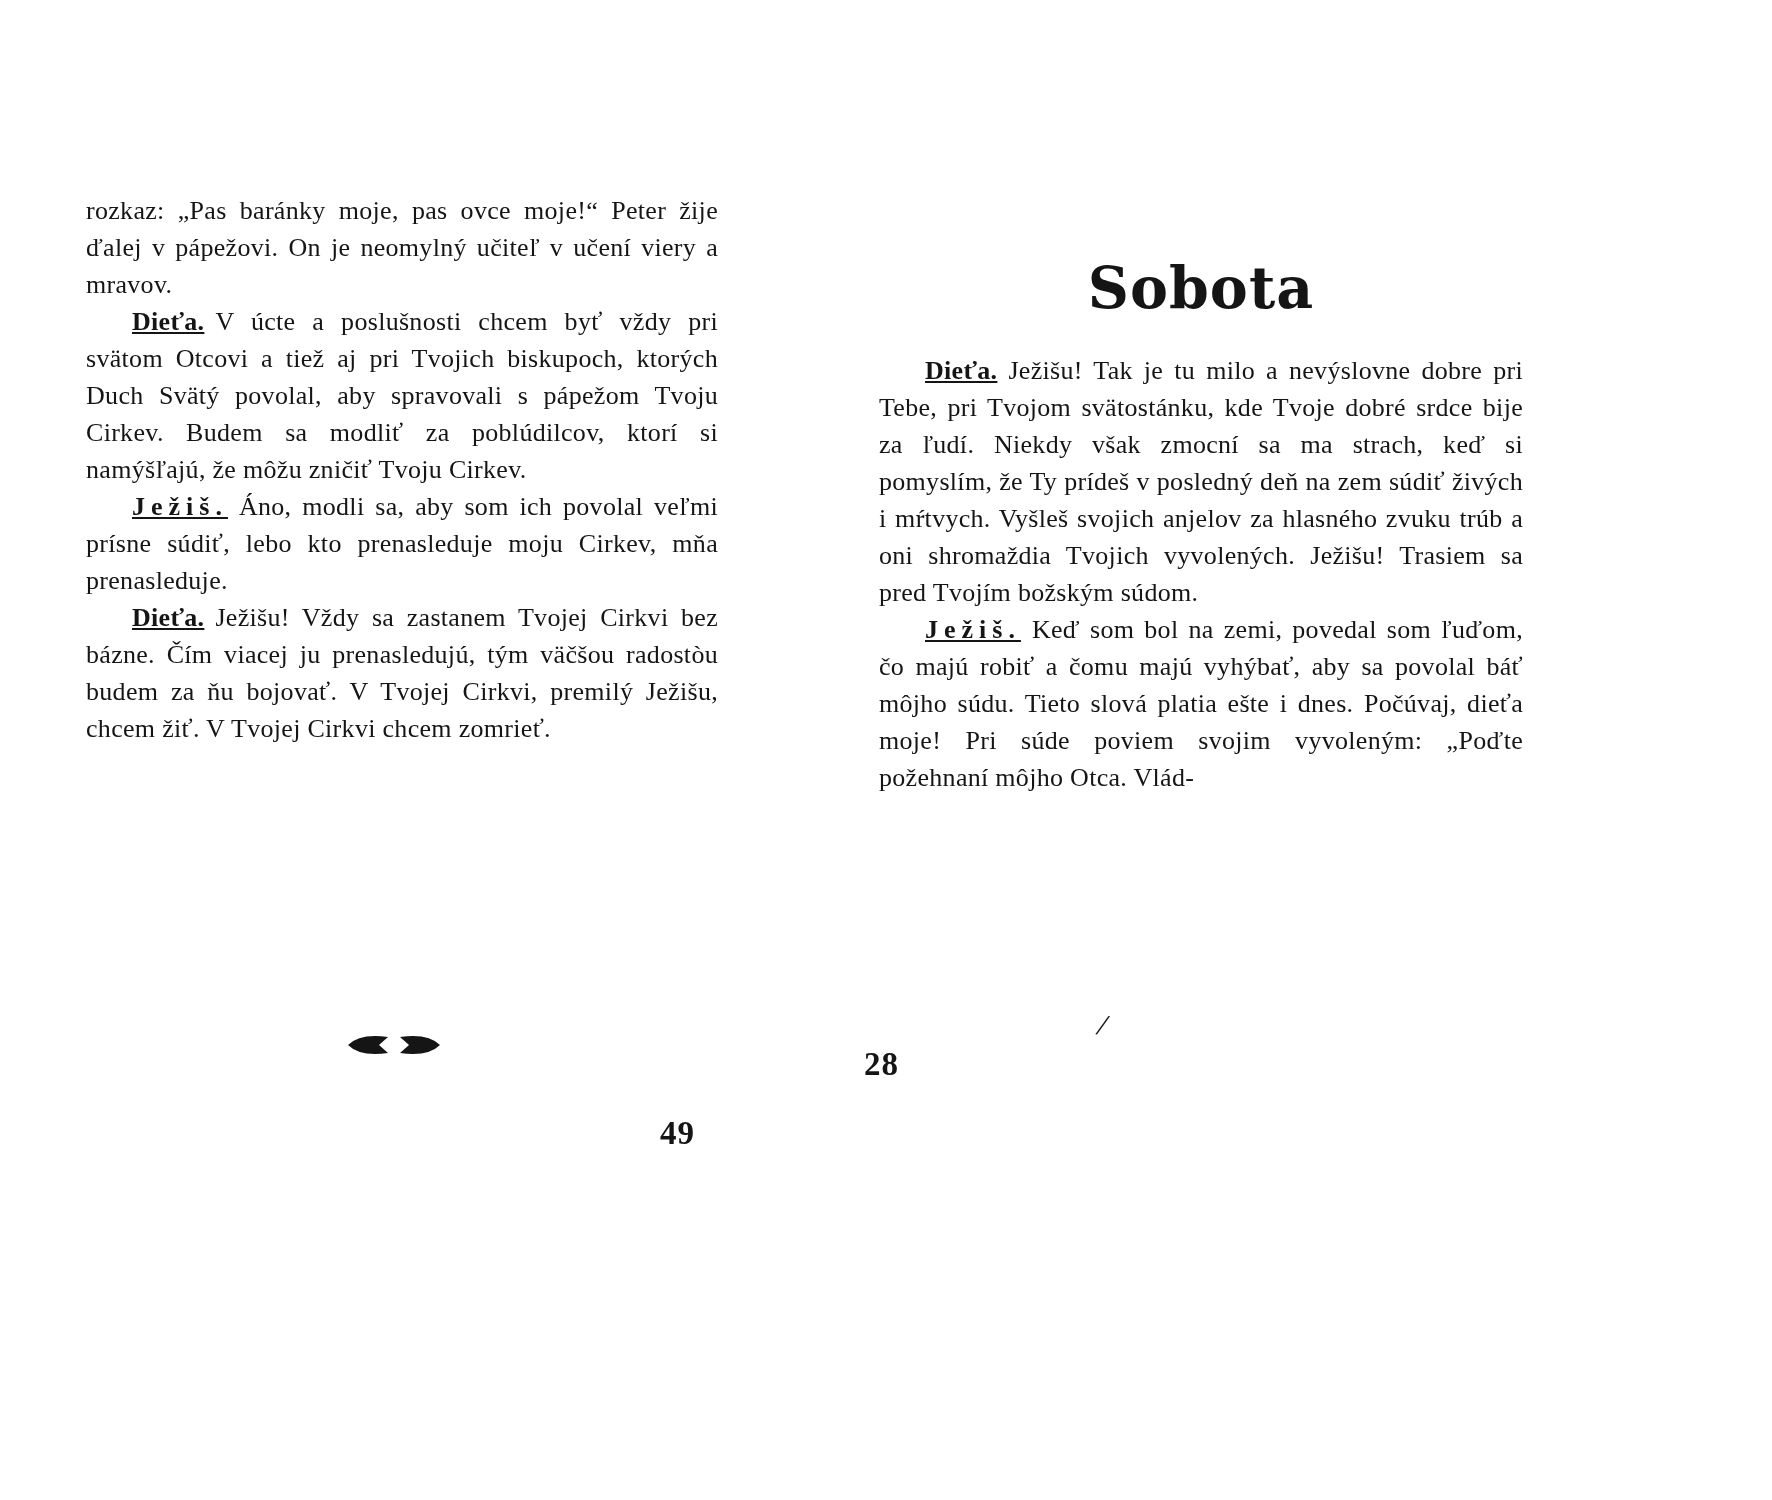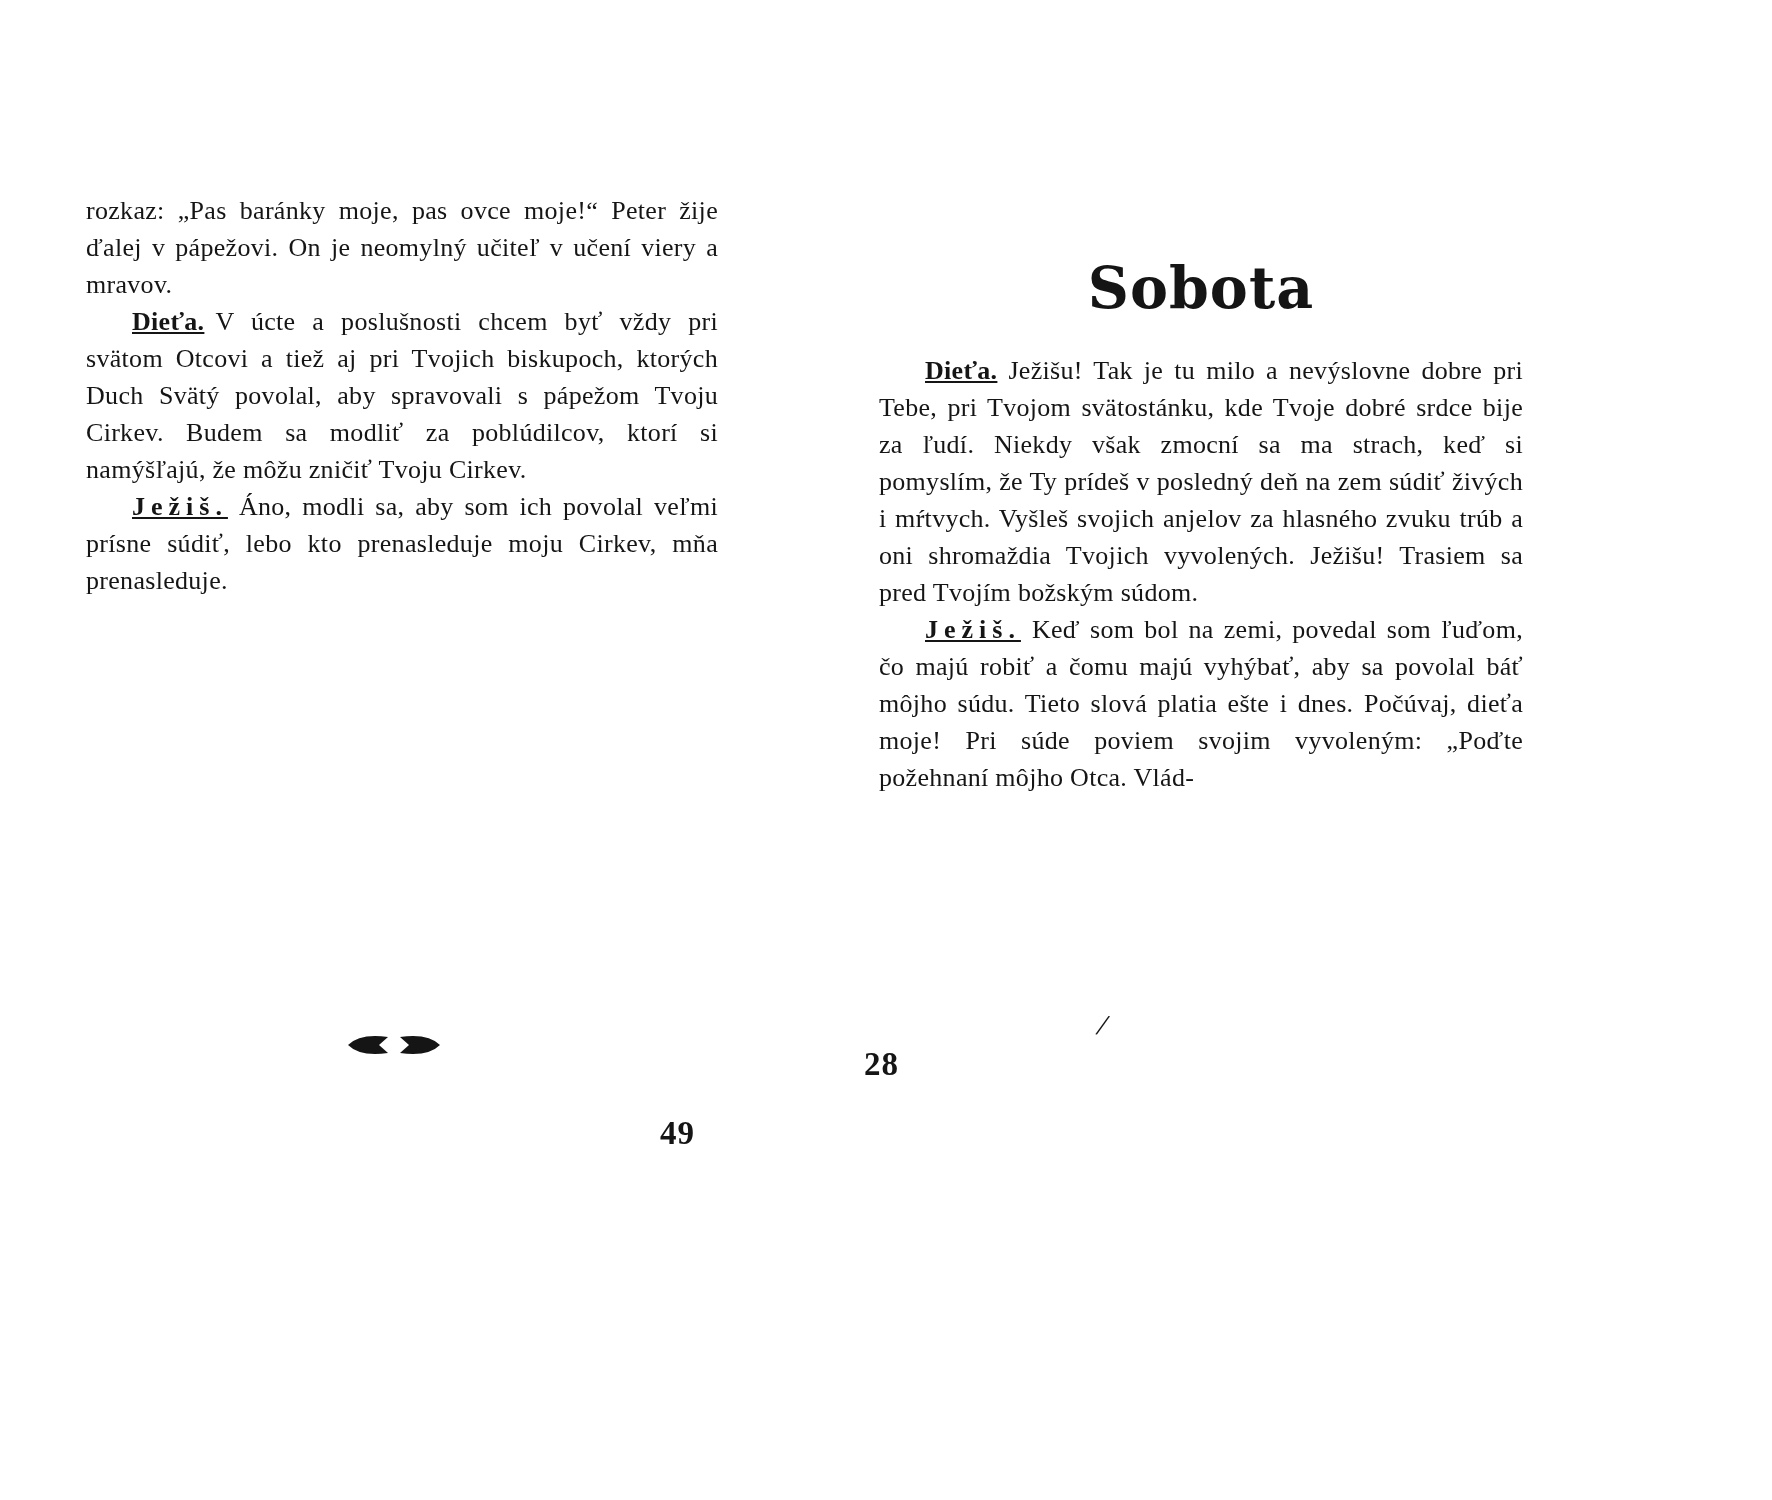--- a/index.html
+++ b/index.html
@@ -93,20 +93,23 @@
 <div class="page-column left-col">
   <p class="para">
     <span>rozkaz: „Pas baránky moje, pas ovce moje!“ Peter žije ďalej v pápežovi. On je neomylný učiteľ v učení viery a mravov.</span>
   </p>
   <p class="para indent">
     <span class="lead">Dieťa.</span><span>V úcte a poslušnosti chcem byť vždy pri svätom Otcovi a tiež aj pri Tvojich biskupoch, ktorých Duch Svätý povolal, aby spravovali s pápežom Tvoju Cirkev. Budem sa modliť za poblúdilcov, ktorí si namýšľajú, že môžu zničiť Tvoju Cirkev.</span>
   </p>
   <p class="para indent">
     <span class="lead spaced">Ježiš.</span><span>Áno, modli sa, aby som ich povolal veľmi prísne súdiť, lebo kto prenasleduje moju Cirkev, mňa prenasleduje.</span>
   </p>
+  <p class="para indent">
+    <span class="lead">Dieťa.</span><span>Ježišu! Vždy sa zastanem Tvojej Cirkvi bez bázne. Čím viacej ju prenasledujú, tým väčšou radostòu budem za ňu bojovať. V Tvojej Cirkvi, premilý Ježišu, chcem žiť. V Tvojej Cirkvi chcem zomrieť.</span>
+  </p>
 </div>
 
 <div class="ornament">
   <svg viewBox="0 0 96 26" width="96" height="26" xmlns="http://www.w3.org/2000/svg">
     <path fill="#151515" d="M2 13 Q14 1 42 5 L33 13 L42 21 Q14 25 2 13 Z"></path>
     <path fill="#151515" d="M94 13 Q82 1 54 5 L63 13 L54 21 Q82 25 94 13 Z"></path>
   </svg>
 </div>
 
 <div class="page-number page-number-left">49</div>

